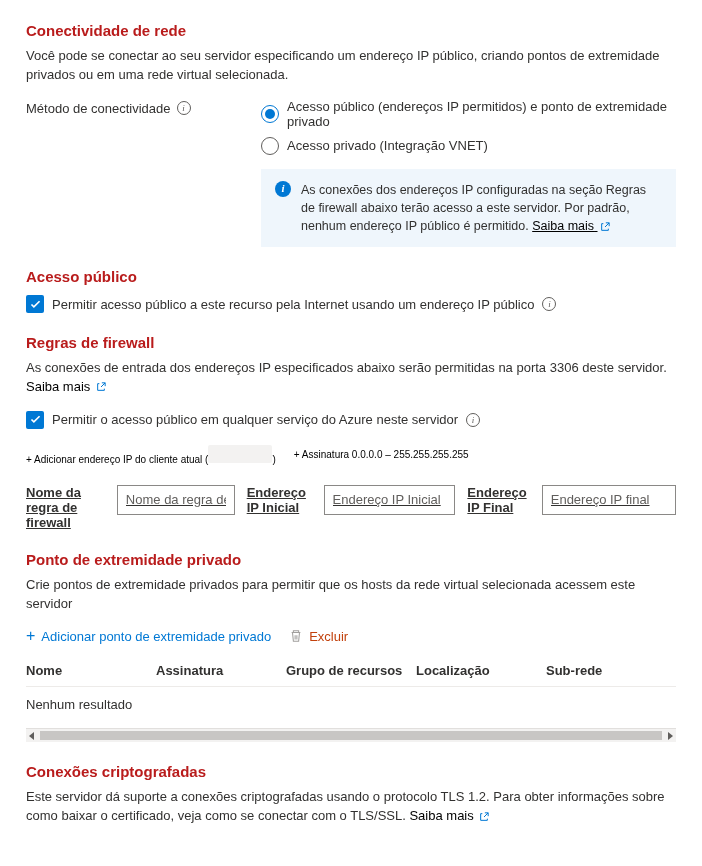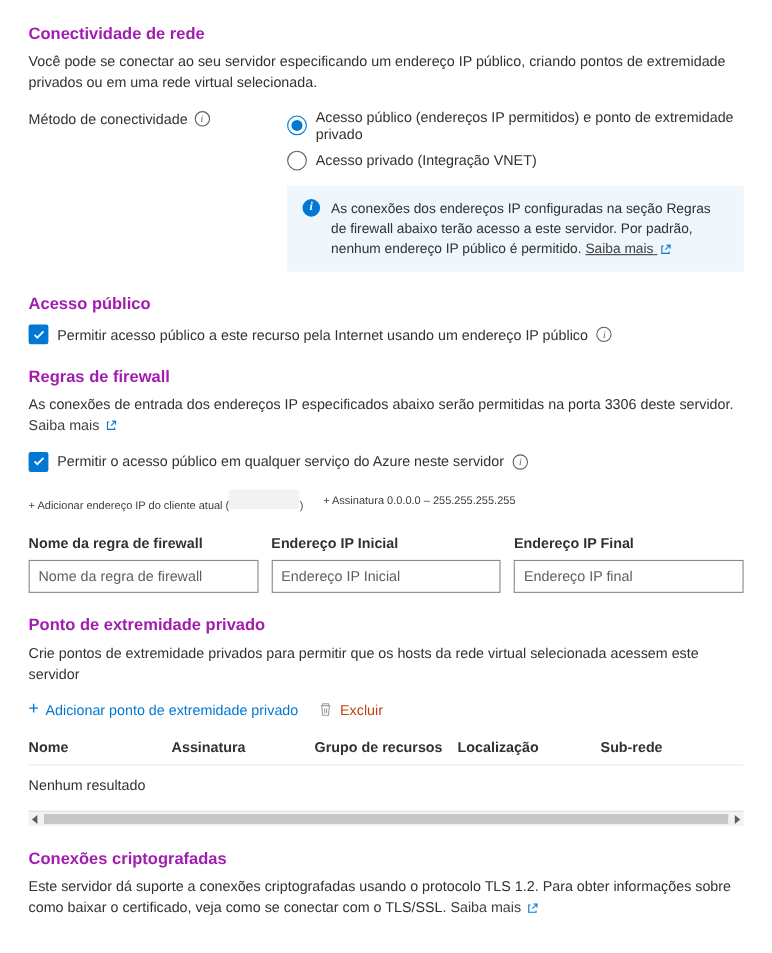--- a/index.html
+++ b/index.html
@@ -8,21 +8,21 @@
       font-size: 13px;
       color: #323130;
       background: #fff;
       padding: 22px 26px;
       width: 702px;
     }
     h2 {
       font-size: 15px;
       font-weight: 600;
       margin-bottom: 8px;
-      color: #a21caf;
+      color: #b91c1c;
     }
     .desc {
       font-size: 13px;
       line-height: 1.45;
       color: #323130;
       margin-bottom: 14px;
     }
     .form-row {
       display: flex;
       align-items: flex-start;
@@ -56,40 +56,40 @@
       margin-top: 14px;
       margin-left: 235px;
       font-size: 12.5px;
       line-height: 1.45;
     }
     .info-ic {
       width: 16px; height: 16px; border-radius: 50%; background: #0078d4; color: #fff;
       display: flex; align-items: center; justify-content: center; font-size: 11px; font-weight: bold;
       flex-shrink: 0; font-style: italic; font-family: Georgia, serif;
     }
-    .link { color: #404040; text-decoration: none; cursor: pointer; }
+    .link { color: #000000; text-decoration: none; cursor: pointer; }
     .link.underline { text-decoration: underline; }
     .ext-icon { display: inline-block; width: 10px; height: 10px; vertical-align: middle; margin-left: 2px; }
     .section { margin-top: 21px; }
     .checkbox-row { display: flex; align-items: center; gap: 8px; font-size: 13px; margin-bottom: 6px; }
     .checkbox {
       width: 18px; height: 18px; border-radius: 2px; background: #0078d4; color: #fff;
       display: flex; align-items: center; justify-content: center; flex-shrink: 0; cursor: pointer;
     }
     .checkbox svg { width: 13px; height: 13px; }
     .info-outline {
       width: 14px; height: 14px; border: 1px solid #605e5c; border-radius: 50%;
       display: inline-flex; align-items: center; justify-content: center;
       font-size: 9px; color: #605e5c; font-style: italic; font-family: Georgia, serif;
       cursor: default;
     }
     .add-links { display: flex; align-items: center; gap: 18px; margin-top: 16px; font-size: 10px; }
     .ip-pill { background: #f3f2f1; padding: 0 6px; border-radius: 2px; display: inline-block; min-width: 64px; height: 18px; }
     .firewall-inputs { display: flex; gap: 12px; margin-top: 20px; }
-    .fw-col { flex: 1; display: flex; flex-direction: column; gap: 8px; }
+    .fw-col { flex: 1; display: flex; gap: 8px; text-decoration: underline; }
     .fw-col label { font-weight: 600; font-size: 13px; }
     .fw-input {
       border: 1px solid #8a8886; padding: 5px 8px; font-size: 13px; color: #605e5c;
       height: 30px; width: 100%; background: #fff;
     }
     .fw-input::placeholder { color: #605e5c; }
     .toolbar { display: flex; align-items: center; gap: 18px; margin-top: 14px; margin-bottom: 10px; }
     .toolbar-btn { display: flex; align-items: center; gap: 6px; font-size: 13px; cursor: pointer; }
     .toolbar-btn.primary { color: #0078d4; }
     .toolbar-btn.disabled { color: #c2410c; cursor: default; }

